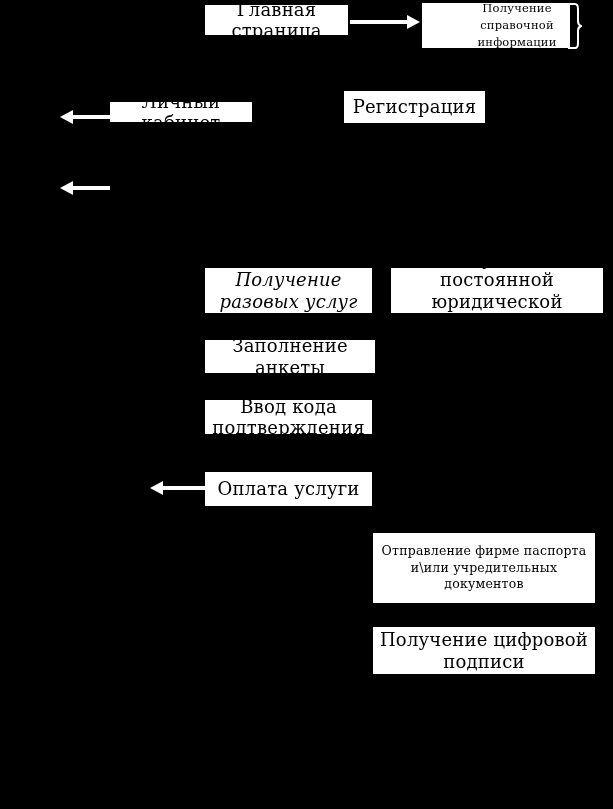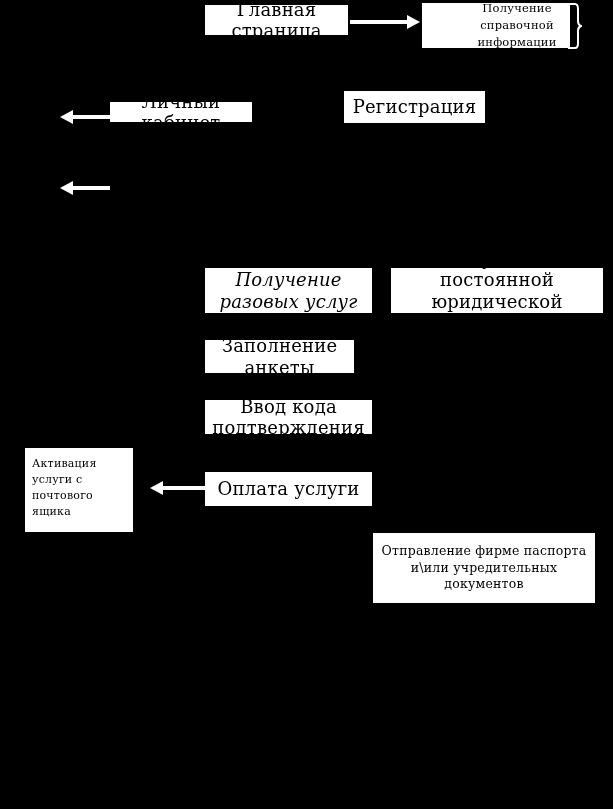--- a/index.html
+++ b/index.html
@@ -114,39 +114,39 @@
   </div>
 
   <div class="node" style="left:205px; top:268px; width:167px; height:45px;font-style:italic;">
     <span>Получение разовых услуг</span>
   </div>
 
   <div class="node" style="left:391px; top:268px; width:212px; height:45px;">
     <span>Получение постоянной юридической поддержки</span>
   </div>
 
-  <div class="node" style="left:205px; top:340px; width:149px; height:33px;">
+  <div class="node" style="left:205px; top:340px; width:170px; height:33px;">
     <span>Заполнение анкеты</span>
   </div>
 
   <div class="node" style="left:205px; top:400px; width:167px; height:34px;">
     <span>Ввод кода подтверждения</span>
   </div>
 
-  <div class="node left-align" style="left:25px; top:448px; width:108px; height:84px;">
-    <span>Активация услуги с почтового ящика</span>
-  </div>
 
   <div class="arrow left" style="left:150px; top:488px; width:56px;">
     <div class="head"></div>
     <div class="shaft" style="left:12px; width:44px;"></div>
   </div>
 
   <div class="node" style="left:205px; top:472px; width:167px; height:34px;">
     <span>Оплата услуги</span>
   </div>
 
   <div class="node" style="left:373px; top:533px; width:222px; height:70px; font-size:12.5px; line-height:1.35;">
     <span>Отправление фирме паспорта и\или учредительных документов</span>
   </div>
 
+  <div class="node" style="left:373px; top:627px; width:222px; height:47px;">
+    <span>Получение цифровой подписи</span>
+  </div>
 
 </div>
 
 </body></html>

